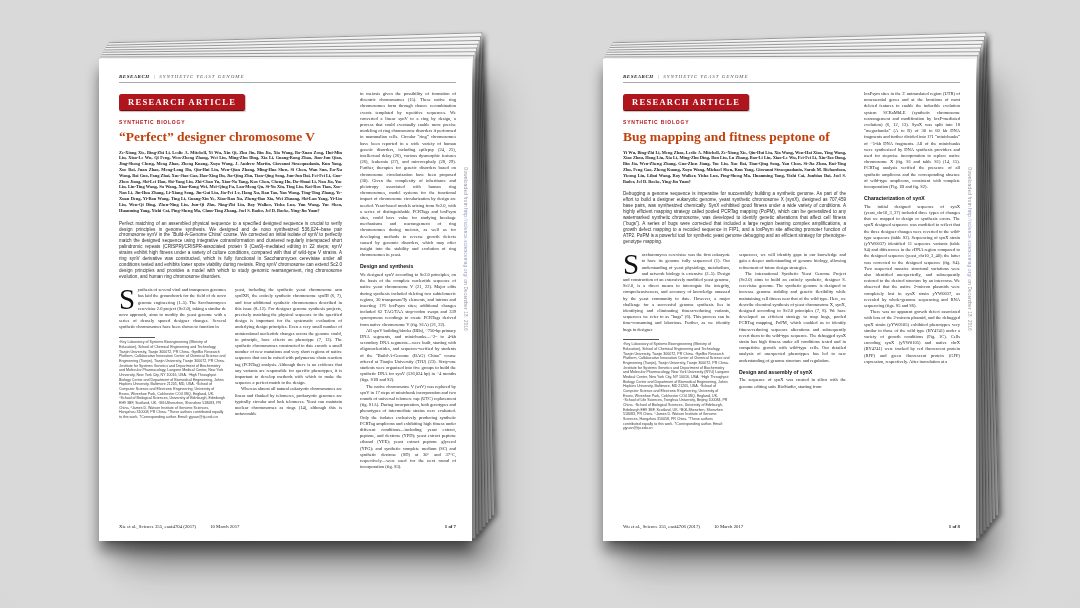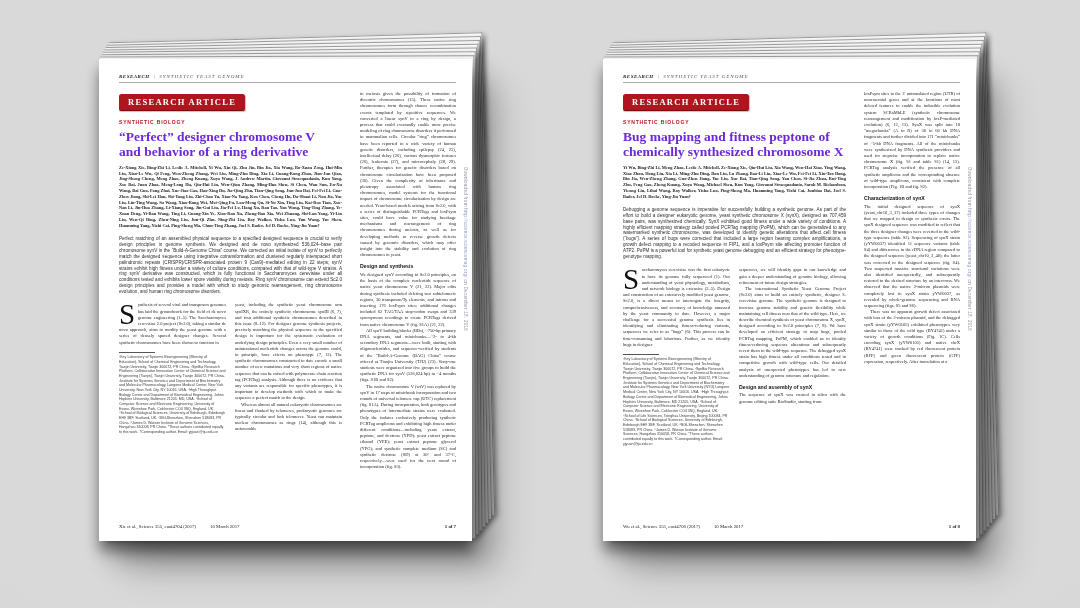--- a/index.html
+++ b/index.html
@@ -38,21 +38,21 @@
   .left-region{width:223px;display:flex;flex-direction:column;}
   .colC{flex:1;overflow:hidden;}
   .badge{
     align-self:flex-start;background:#ae151d;color:#fff;
     font-family:"Liberation Serif", serif;font-weight:700;font-size:8.5px;letter-spacing:1.3px;
     padding:3px 9px 2.5px;border-radius:2.5px;margin-top:3px;
     border-bottom:1px solid #77090f;box-shadow:0.5px 1px 1px rgba(0,0,0,.25);
   }
   .kicker{color:#b3161c;font-family:"Liberation Sans", sans-serif;font-weight:700;font-size:5px;
     letter-spacing:.8px;margin-top:8px;}
-  .title{font-weight:700;font-size:13.5px;line-height:1.12;color:#6d28d9;margin-top:4px;}
+  .title{font-weight:700;font-size:13.5px;line-height:1.12;color:#c2410c;margin-top:4px;}
   .title span{display:block;}
   .authors{margin-top:6px;font-size:4.4px;font-weight:700;line-height:1.32;color:#1c1c1c;text-align:justify;}
   .abstract{margin-top:7px;font-family:"Liberation Sans", sans-serif;font-size:4.6px;line-height:1.3;
     color:#2c2c2c;text-align:justify;}
   .sub-cols{display:flex;gap:9px;margin-top:7px;flex:1;overflow:hidden;}
   .colA,.colB{flex:1;overflow:hidden;}
   .body-text p{margin:0;font-size:4.5px;line-height:1.38;text-align:justify;color:#1f1f1f;}
   .body-text p.ind{text-indent:6px;}
   .dropcap{float:left;font-size:29px;line-height:23px;padding:1px 2.5px 0 0;color:#111;font-weight:400;}
   .affil-rule{width:36px;border-top:1px solid #555;margin-top:6px;}
@@ -87,21 +87,20 @@
         <span class="meta-research">RESEARCH</span>
         <span class="meta-div">|</span>
         <span class="meta-section">SYNTHETIC YEAST GENOME</span>
       </div>
       <div class="columns">
         <div class="left-region">
           <div class="badge">RESEARCH ARTICLE</div>
           <div class="kicker">SYNTHETIC BIOLOGY</div>
           <div class="title">
             <span>“Perfect” designer chromosome V</span>
-            <span>and behavior of a ring derivative</span>
           </div>
           <div class="authors">Ze-Xiong Xie, Bing-Zhi Li, Leslie A. Mitchell, Yi Wu, Xin Qi, Zhu Jin, Bin Jia, Xia Wang, Bo-Xuan Zeng, Hui-Min Liu, Xiao-Le Wu, Qi Feng, Wen-Zheng Zhang, Wei Liu, Ming-Zhu Ding, Xia Li, Guang-Rong Zhao, Jian-Jun Qiao, Jing-Sheng Cheng, Meng Zhao, Zheng Kuang, Xuya Wang, J. Andrew Martin, Giovanni Stracquadanio, Kun Yang, Xue Bai, Juan Zhao, Meng-Long Hu, Qiu-Hui Lin, Wen-Qian Zhang, Ming-Hua Shen, Si Chen, Wan Sun, En-Xu Wang, Bai Guo, Fang Zhai, Xue-Jiao Gao, Hao-Xing Du, Jia-Qing Zhu, Tian-Qing Song, Jun-Jun Dai, Fei-Fei Li, Guo-Zhen Jiang, Shi-Lei Han, Shi-Yang Liu, Zhi-Chao Yu, Xiao-Na Yang, Ken Chen, Cheng Hu, Da-Shuai Li, Nan Jia, Yue Liu, Lin-Ting Wang, Su Wang, Xiao-Rong Wei, Mei-Qing Fu, Lan-Meng Qu, Si-Yu Xin, Ting Liu, Kai-Ren Tian, Xue-Nan Li, Jin-Hua Zhang, Li-Xiang Song, Jin-Gui Liu, Jia-Fei Lv, Hang Xu, Ran Tao, Yan Wang, Ting-Ting Zhang, Ye-Xuan Deng, Yi-Ran Wang, Ting Li, Guang-Xin Ye, Xiao-Ran Xu, Zheng-Bao Xia, Wei Zhuang, Shi-Lan Yang, Yi-Lin Liu, Wen-Qi Ding, Zhen-Ning Liu, Jun-Qi Zhu, Ning-Zhi Liu, Roy Walker, Yisha Luo, Yun Wang, Yue Shen, Huanming Yang, Yizhi Cai, Ping-Sheng Ma, Chun-Ting Zhang, Joel S. Bader, Jef D. Boeke, Ying-Jin Yuan†</div>
           <div class="abstract">Perfect matching of an assembled physical sequence to a specified designed sequence is crucial to verify design principles in genome synthesis. We designed and de novo synthesized 536,024–base pair chromosome synV in the “Build-A-Genome China” course. We corrected an initial isolate of synV to perfectly match the designed sequence using integrative cotransformation and clustered regularly interspaced short palindromic repeats (CRISPR)/CRISPR-associated protein 9 (Cas9)–mediated editing in 22 steps; synV strains exhibit high fitness under a variety of culture conditions, compared with that of wild-type V strains. A ring synV derivative was constructed, which is fully functional in Saccharomyces cerevisiae under all conditions tested and exhibits lower spore viability during meiosis. Ring synV chromosome can extend Sc2.0 design principles and provides a model with which to study genomic rearrangement, ring chromosome evolution, and human ring chromosome disorders.</div>
           <div class="sub-cols">
             <div class="colA body-text">
               <p><span class="dropcap">S</span><span>ynthesis of several viral and transposon genomes has laid the groundwork for the field of de novo genome engineering (1–5). The Saccharomyces cerevisiae 2.0 project (Sc2.0), taking a similar de novo approach, aims to modify the yeast genome with a series of densely spaced designer changes. Several synthetic chromosomes have been shown to function in</span></p>
               <div class="affil-rule"></div>
               <div class="affil">¹Key Laboratory of Systems Bioengineering (Ministry of Education), School of Chemical Engineering and Technology, Tianjin University, Tianjin 300072, PR China. ²SynBio Research Platform, Collaborative Innovation Center of Chemical Science and Engineering (Tianjin), Tianjin University, Tianjin 300072, PR China. ³Institute for Systems Genetics and Department of Biochemistry and Molecular Pharmacology, Langone Medical Center, New York University, New York City, NY 10016, USA. ⁴High Throughput Biology Center and Department of Biomedical Engineering, Johns Hopkins University, Baltimore 21205, MD, USA. ⁵School of Computer Science and Electronic Engineering, University of Essex, Wivenhoe Park, Colchester CO4 3SQ, England, UK. ⁶School of Biological Sciences, University of Edinburgh, Edinburgh EH9 3BF, Scotland, UK. ⁷BGI-Shenzhen, Shenzhen 518083, PR China. ⁸James D. Watson Institute of Genome Sciences, Hangzhou 310008, PR China. *These authors contributed equally to this work. †Corresponding author. Email: yjyuan@tju.edu.cn</div>
             </div>
             <div class="colB body-text">
@@ -144,21 +143,20 @@
         <span class="meta-research">RESEARCH</span>
         <span class="meta-div">|</span>
         <span class="meta-section">SYNTHETIC YEAST GENOME</span>
       </div>
       <div class="columns">
         <div class="left-region">
           <div class="badge">RESEARCH ARTICLE</div>
           <div class="kicker">SYNTHETIC BIOLOGY</div>
           <div class="title">
             <span>Bug mapping and fitness peptone of</span>
-            <span>chemically synthesized chromosome X</span>
           </div>
           <div class="authors">Yi Wu, Bing-Zhi Li, Meng Zhao, Leslie A. Mitchell, Ze-Xiong Xie, Qiu-Hui Liu, Xia Wang, Wen-Hai Xiao, Ying Wang, Xiao Zhou, Hong Liu, Xia Li, Ming-Zhu Ding, Dan Liu, Lu Zhang, Bao-Li Liu, Xiao-Le Wu, Fei-Fei Li, Xiu-Tao Dong, Bin Jia, Wen-Zheng Zhang, Guo-Zhen Jiang, Yue Liu, Xue Bai, Tian-Qing Song, Yan Chen, Si-Jia Zhou, Rui-Ying Zhu, Feng Gao, Zheng Kuang, Xuya Wang, Michael Shen, Kun Yang, Giovanni Stracquadanio, Sarah M. Richardson, Yicong Lin, Lihui Wang, Roy Walker, Yisha Luo, Ping-Sheng Ma, Huanming Yang, Yizhi Cai, Junbiao Dai, Joel S. Bader, Jef D. Boeke, Ying-Jin Yuan†</div>
           <div class="abstract">Debugging a genome sequence is imperative for successfully building a synthetic genome. As part of the effort to build a designer eukaryotic genome, yeast synthetic chromosome X (synX), designed as 707,459 base pairs, was synthesized chemically. SynX exhibited good fitness under a wide variety of conditions. A highly efficient mapping strategy called pooled PCRTag mapping (PoPM), which can be generalized to any watermarked synthetic chromosome, was developed to identify genetic alterations that affect cell fitness (“bugs”). A series of bugs were corrected that included a large region bearing complex amplifications, a growth defect mapping to a recoded sequence in FIP1, and a loxPsym site affecting promoter function of ATP2. PoPM is a powerful tool for synthetic yeast genome debugging and an efficient strategy for phenotype-genotype mapping.</div>
           <div class="sub-cols">
             <div class="colA body-text">
               <p><span class="dropcap">S</span><span>accharomyces cerevisiae was the first eukaryote to have its genome fully sequenced (1). Our understanding of yeast physiology, metabolism, and network biology is extensive (2–5). Design and construction of an extensively modified yeast genome, Sc2.0, is a direct means to interrogate the integrity, comprehensiveness, and accuracy of knowledge amassed by the yeast community to date. However, a major challenge for a successful genome synthesis lies in identifying and eliminating fitness-reducing variants, sequences we refer to as “bugs” (6). This process can be time-consuming and laborious. Further, as we identify bugs in designer</span></p>
               <div class="affil-rule"></div>
               <div class="affil">¹Key Laboratory of Systems Bioengineering (Ministry of Education), School of Chemical Engineering and Technology, Tianjin University, Tianjin 300072, PR China. ²SynBio Research Platform, Collaborative Innovation Center of Chemical Science and Engineering (Tianjin), Tianjin University, Tianjin 300072, PR China. ³Institute for Systems Genetics and Department of Biochemistry and Molecular Pharmacology, New York University (NYU) Langone Medical Center, New York City, NY 10016, USA. ⁴High Throughput Biology Center and Department of Biomedical Engineering, Johns Hopkins University, Baltimore, MD 21205, USA. ⁵School of Computer Science and Electronic Engineering, University of Essex, Wivenhoe Park, Colchester CO4 3SQ, England, UK. ⁶School of Life Sciences, Tsinghua University, Beijing 100084, PR China. ⁷School of Biological Sciences, University of Edinburgh, Edinburgh EH9 3BF, Scotland, UK. ⁸BGI-Shenzhen, Shenzhen 518083, PR China. ⁹James D. Watson Institute of Genome Sciences, Hangzhou 310058, PR China. *These authors contributed equally to this work. †Corresponding author. Email: yjyuan@tju.edu.cn</div>
             </div>
             <div class="colB body-text">

